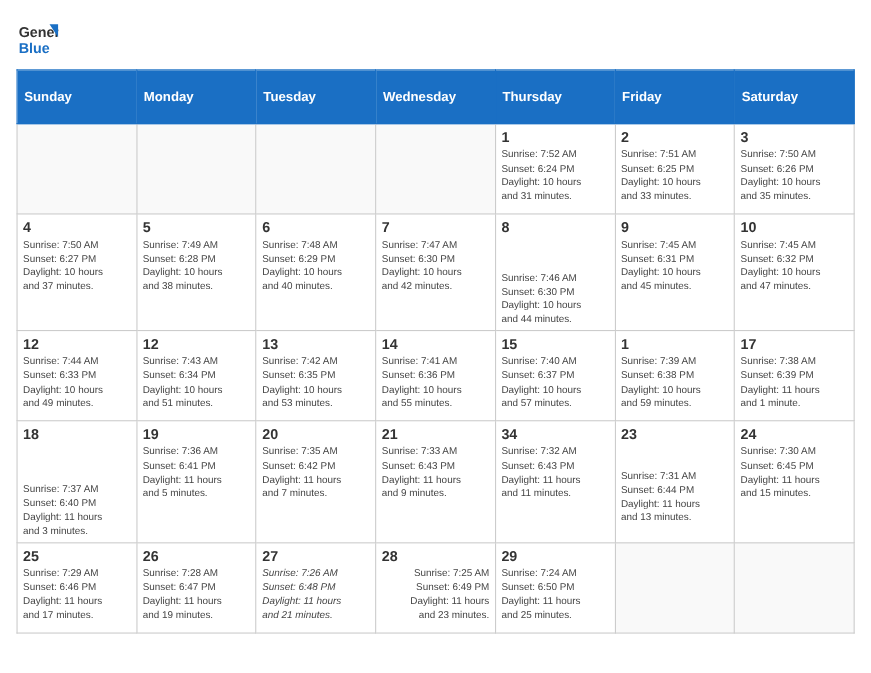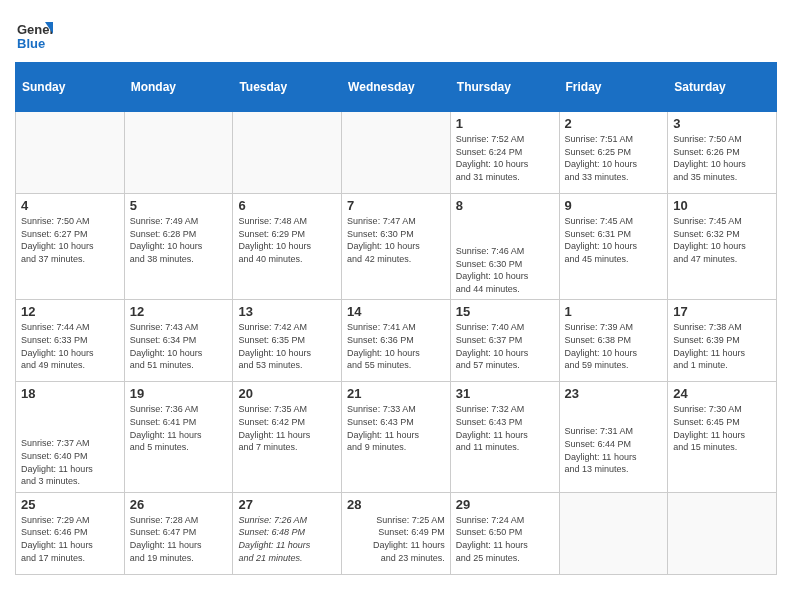--- a/index.html
+++ b/index.html
@@ -265,21 +265,21 @@
 and 7 minutes.</div>
           </td>
           <td>
             <span class="day-number">21</span>
             <div class="day-info" style="white-space: pre-line;">Sunrise: 7:33 AM
 Sunset: 6:43 PM
 Daylight: 11 hours
 and 9 minutes.</div>
           </td>
           <td>
-            <span class="day-number">31</span>
+            <span class="day-number">34</span>
             <div class="day-info" style="white-space: pre-line;">Sunrise: 7:32 AM
 Sunset: 6:43 PM
 Daylight: 11 hours
 and 11 minutes.</div>
           </td>
           <td>
             <span class="day-number">23</span>
             <div class="day-info" style="white-space: pre-line; margin-top: 24px;">Sunrise: 7:31 AM
 Sunset: 6:44 PM
 Daylight: 11 hours

